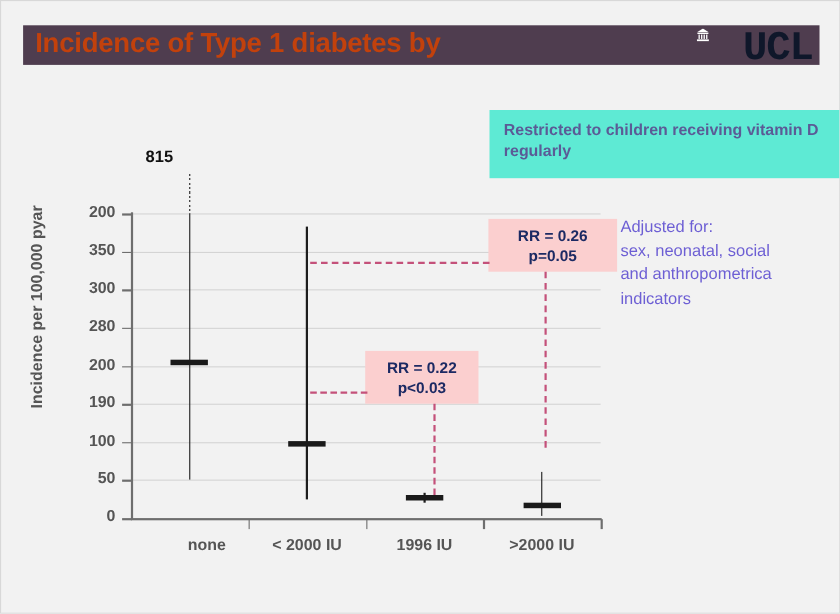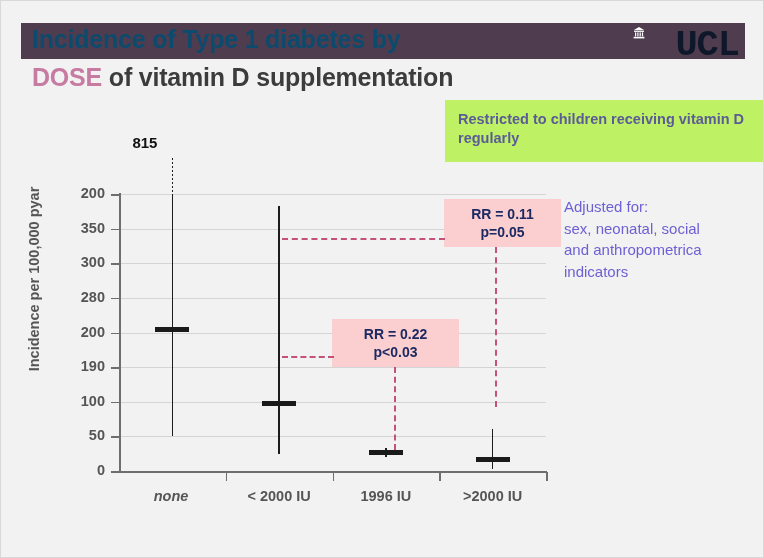--- a/index.html
+++ b/index.html
@@ -17,21 +17,21 @@
     border:1px solid #d8d8d8;
     box-sizing:border-box;
   }
   
   #header-band{
     position:absolute;left:20px;top:22px;width:724px;height:36px;
     background:#4f3d4f;
   }
   #title-line1{
     position:absolute;left:31px;top:24px;
-    font-size:25px;font-weight:bold;color:#0c4a6e;
+    font-size:25px;font-weight:bold;color:#c2410c;
     letter-spacing:-0.2px;white-space:nowrap;
   }
   #title-line2{
     position:absolute;left:31px;top:62px;
     font-size:25px;font-weight:bold;color:#3c3c3c;
     letter-spacing:-0.2px;white-space:nowrap;
   }
   #title-dose{color:#c77ba3;}
   
   #ucl-logo{
@@ -44,21 +44,21 @@
     letter-spacing:-1px;line-height:37px;
     font-family:Liberation Mono, monospace;
   }
   #ucl-mark{
     position:absolute;right:93px;top:5px;
     width:14px;height:13px;
   }
   
   #callout{
     position:absolute;left:444px;top:99px;width:318px;height:62px;
-    background:#bef264;
+    background:#5eead4;
   }
   #callout-text{
     position:absolute;left:13px;top:10px;width:300px;
     font-size:14.5px;font-weight:bold;color:#5b5b96;
     line-height:19px;
   }
   
   #adjusted-note{
     position:absolute;left:563px;top:195px;width:210px;
     font-size:15px;color:#6d5fd4;line-height:21.5px;
@@ -142,21 +142,20 @@
 </style>
 </head>
 <body>
 
 <div id="slide">
 
   <div id="header-band"></div>
 
   <div id="title-line1">Incidence of Type 1 diabetes by</div>
 
-  <div id="title-line2"><span id="title-dose">DOSE</span><span> of vitamin D supplementation</span></div>
 
   <div id="ucl-logo">
     <div id="ucl-mark">
       <svg width="14" height="13" viewBox="0 0 14 13">
         <polygon points="7,0 12,3 2,3" fill="#ffffff"></polygon>
         <rect x="2" y="3.6" width="10" height="1.3" fill="#ffffff"></rect>
         <rect x="3" y="5.4" width="1.2" height="4" fill="#ffffff"></rect>
         <rect x="5.3" y="5.4" width="1.2" height="4" fill="#ffffff"></rect>
         <rect x="7.6" y="5.4" width="1.2" height="4" fill="#ffffff"></rect>
         <rect x="9.9" y="5.4" width="1.2" height="4" fill="#ffffff"></rect>
@@ -207,46 +206,46 @@
       </div>
     <div id="y-axis-title">Incidence per 100,000 pyar</div>
 
     <div id="xticks-holder">
         <div class="xtick" style="left: 224.75px;"></div>
         <div class="xtick" style="left: 331.5px;"></div>
         <div class="xtick" style="left: 438.25px;"></div>
         <div class="xtick" style="left: 545px;"></div>
       </div>
     <div id="xlabels-holder">
-        <div class="xlabel" style="left: 170px; font-style: italic;">none</div>
+        <div class="xlabel" style="left: 187px;">none</div>
         <div class="xlabel" style="left: 278.125px;">&lt; 2000 IU</div>
         <div class="xlabel" style="left: 384.875px;">1996 IU</div>
         <div class="xlabel" style="left: 491.625px;">&gt;2000 IU</div>
       </div>
 
     <div id="marks-holder">
         <div class="errbar" style="left: 170.575px; top: 193px; height: 242.375px;"></div>
         <div class="errbar-dotted" style="left: 170.575px; top: 157px; height: 36px;"></div>
         <div class="toplabel" style="left: 171.375px; top: 133px;">815</div>
         <div class="point" style="left: 171.375px; top: 325.538px;"></div>
         <div class="errbar" style="left: 277.325px; top: 204.773px; height: 247.915px;"></div>
         <div class="point" style="left: 278.125px; top: 399.635px;"></div>
         <div class="errbar" style="left: 384.075px; top: 447.147px; height: 9.0025px;"></div>
         <div class="point" style="left: 384.875px; top: 449.495px;"></div>
         <div class="errbar" style="left: 490.825px; top: 428.45px; height: 39.4725px;"></div>
         <div class="point" style="left: 491.625px; top: 455.728px;"></div>
       </div>
 
-    <div class="rrbox" id="rrbox-1" style="left:331px;top:318px;width:127px;height:48px;">
+    <div class="rrbox" id="rrbox-1" style="left:331px;top:318px;width:103px;height:48px;">
       <div>RR  = 0.22</div>
       <div>p&lt;0.03</div>
     </div>
 
     <div class="rrbox" id="rrbox-2" style="left:443px;top:198px;width:117px;height:48px;">
-      <div>RR  = 0.11</div>
+      <div>RR  = 0.26</div>
       <div>p=0.05</div>
     </div>
 
     <div class="dash-h" id="dash-h-1" style="left:281px;top:355px;width:52px;"></div>
     <div class="dash-v" id="dash-v-1" style="left:393px;top:366px;height:83px;"></div>
 
     <div class="dash-h" id="dash-h-2" style="left:281px;top:237px;width:163px;"></div>
     <div class="dash-v" id="dash-v-2" style="left:494px;top:246px;height:160px;"></div>
 
   <div class="ytick" style="top: 470px;"></div>

